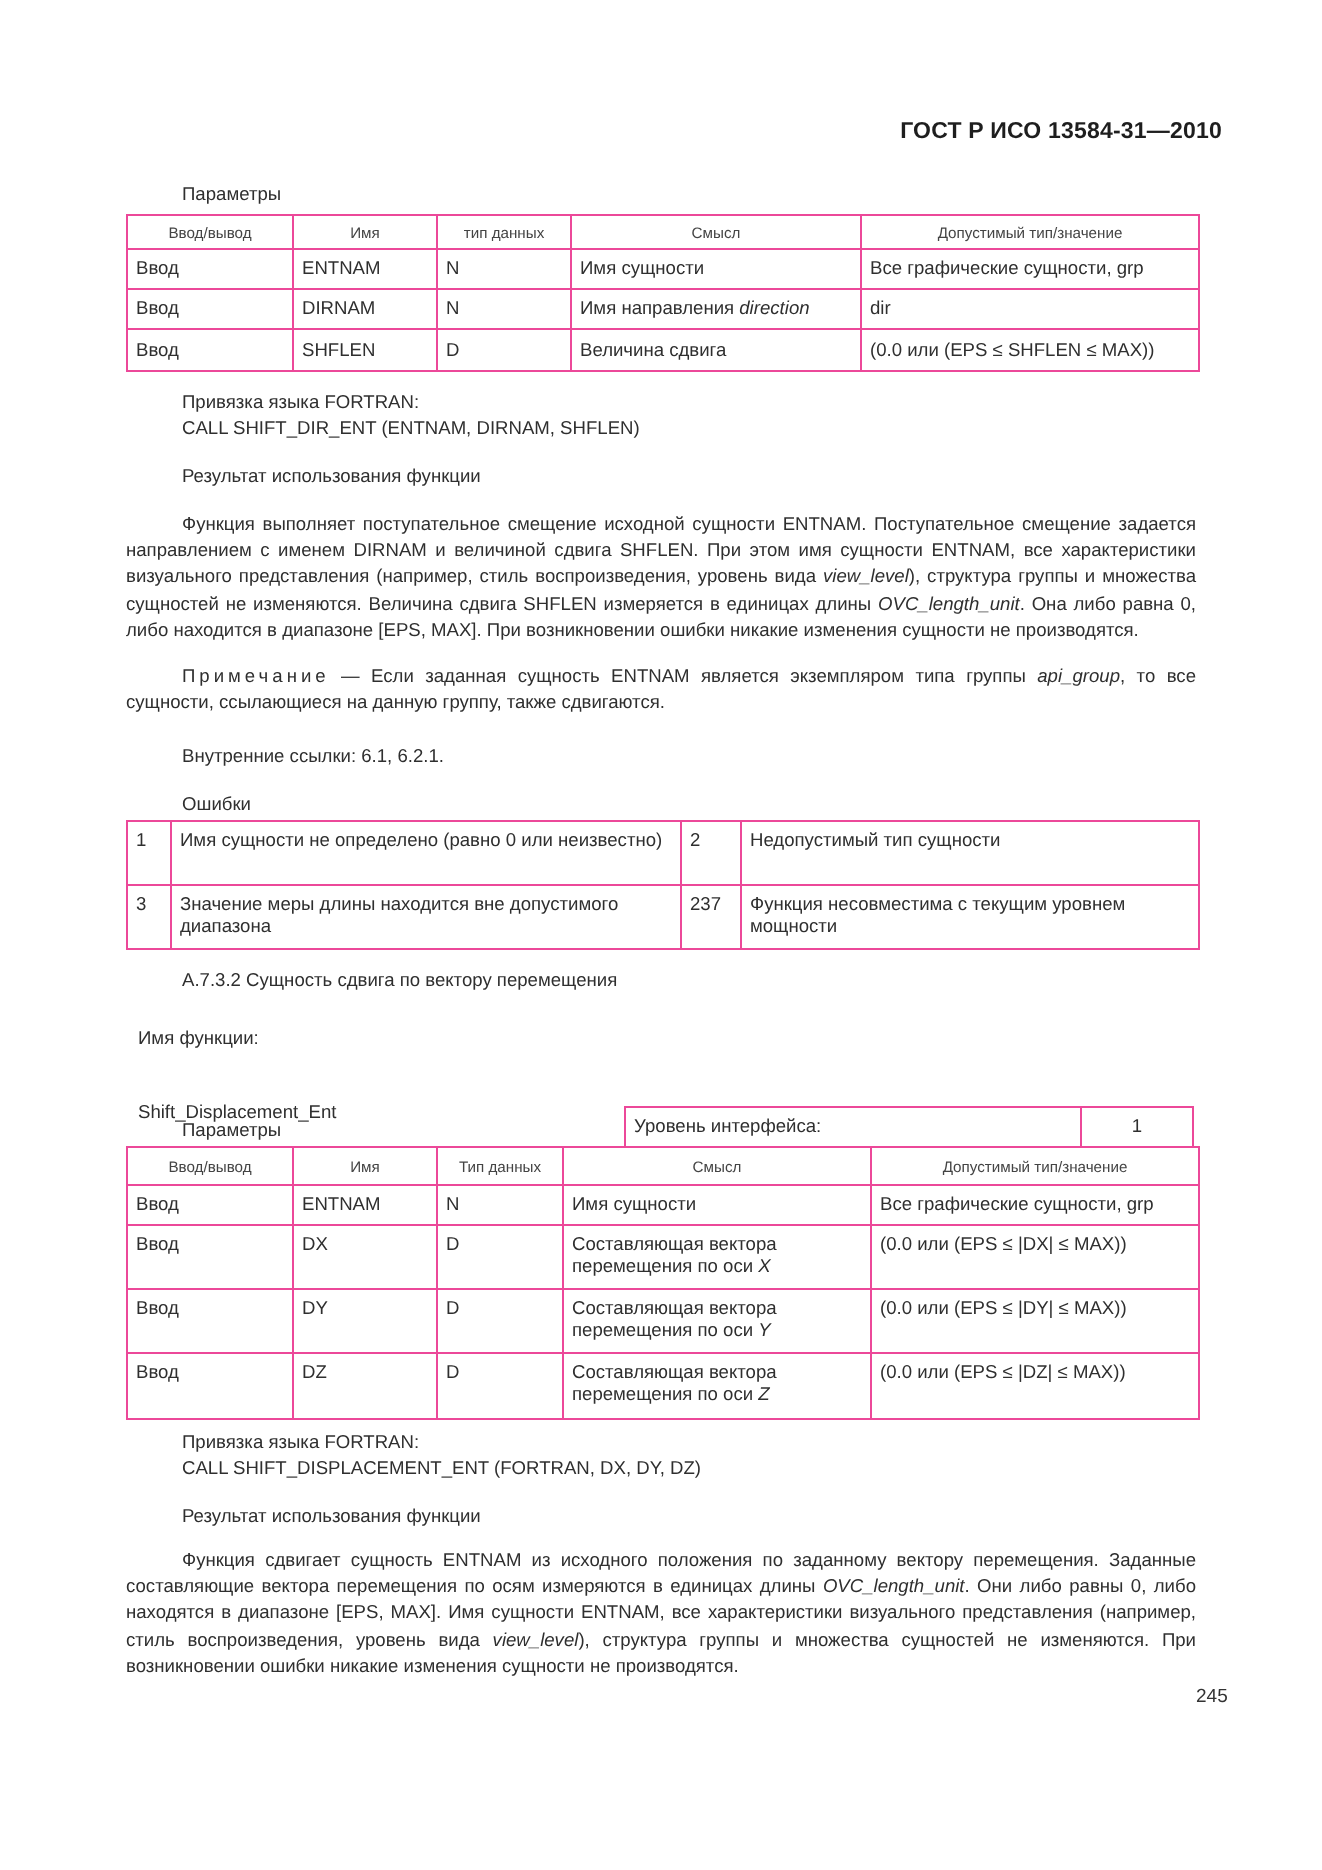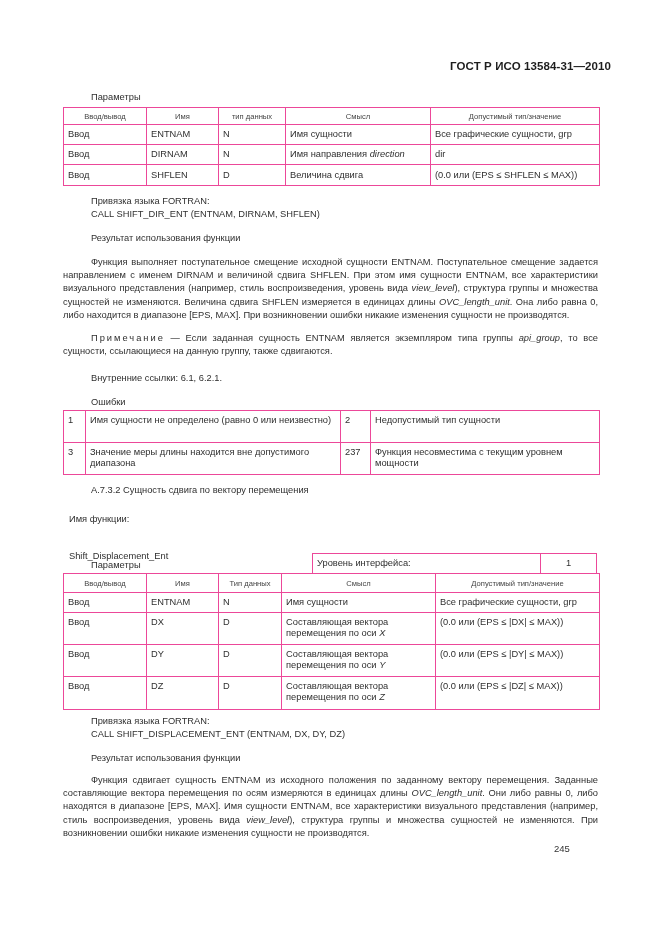--- a/index.html
+++ b/index.html
@@ -13,21 +13,21 @@
   .label { font-size: 9.3px; color: #2f2f2f; }
   table { border-collapse: collapse; position: absolute; table-layout: fixed; }
   td, th { border: 1px solid #ec4899; padding: 0 4px; vertical-align: middle; font-weight: normal; text-align: left; font-size: 9.3px; color: #2f2f2f; line-height: 11px; }
   th { font-size: 7.6px; text-align: center; color: #444; }
   .vt td { vertical-align: top; padding-top: 4px; }
   .para { left: 63px; width: 535px; text-align: justify; font-size: 9.3px; line-height: 13.2px; color: #2f2f2f; }
   .para .indent { display: inline-block; width: 28px; }
   .spaced { letter-spacing: 2px; }
   i { }
   .center { text-align: center; }
-  .page-num { left: 554px; top: 843px; font-size: 9.5px; color: #333; }
+  .page-num { left: 598px; top: 843px; font-size: 9.5px; color: #333; }
 </style>
 </head>
 <body>
 
 <div class="abs header-title">ГОСТ Р ИСО 13584-31—2010</div>
 
 <div class="abs label" style="left:91px; top:92px;">Параметры</div>
 
 <table style="left:63px; top:107px; width:536px;">
   <colgroup>
@@ -164,18 +164,18 @@
     <td>Ввод</td>
     <td>DZ</td>
     <td>D</td>
     <td><span>Составляющая вектора перемещения по оси </span><i>Z</i></td>
     <td>(0.0 или (EPS ≤ |DZ| ≤ MAX))</td>
   </tr>
 </tbody>
   </table>
 
 <div class="abs label" style="left:91px; top:716px;">Привязка языка FORTRAN:</div>
-<div class="abs label" style="left:91px; top:729px;">CALL SHIFT_DISPLACEMENT_ENT (ENTNAM, DX, DY, DZ)</div>
+<div class="abs label" style="left:91px; top:729px;">CALL SHIFT_DISPLACEMENT_ENT (FORTRAN, DX, DY, DZ)</div>
 <div class="abs label" style="left:91px; top:753px;">Результат использования функции</div>
 
 <div class="abs para" style="top:774px;"><span class="indent"></span><span>Функция сдвигает сущность ENTNAM из исходного положения по заданному вектору перемещения. Заданные составляющие вектора перемещения по осям измеряются в единицах длины </span><i>OVC_length_unit</i><span>. Они либо равны 0, либо находятся в диапазоне [EPS, MAX]. Имя сущности ENTNAM, все характеристики визуального представления (например, стиль воспроизведения, уровень вида </span><i>view_level</i><span>), структура группы и множества сущностей не изменяются. При возникновении ошибки никакие изменения сущности не производятся.</span></div>
 
 <div class="abs page-num">245</div>
 
 </body></html>

